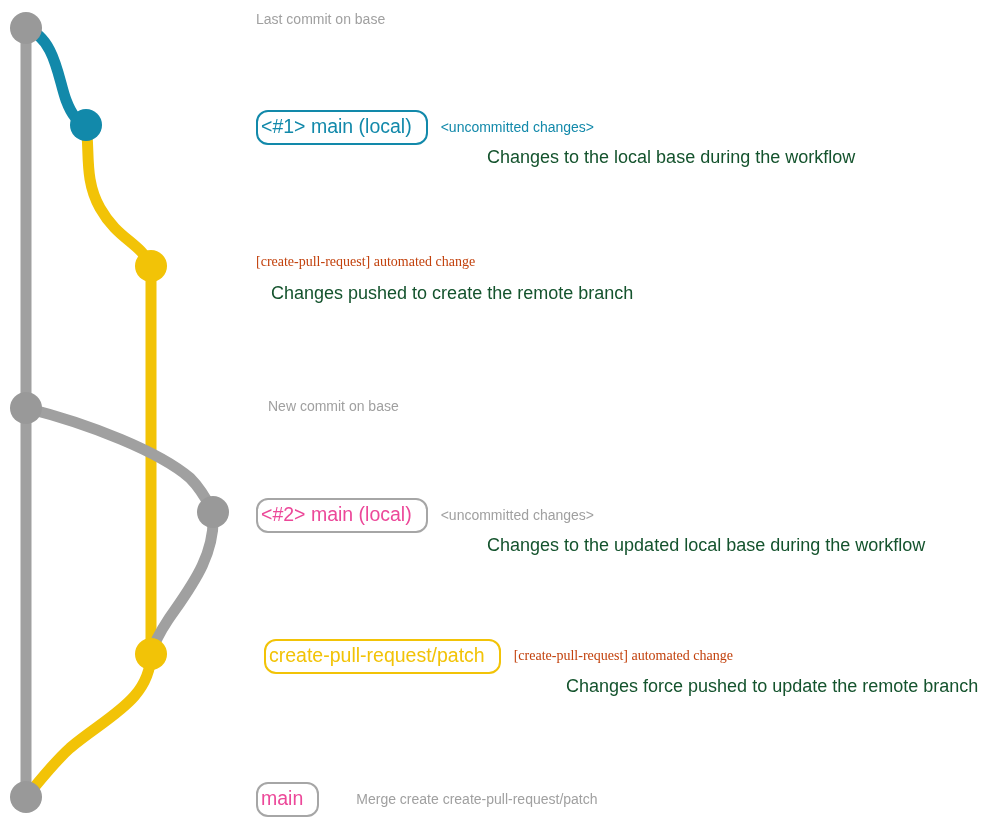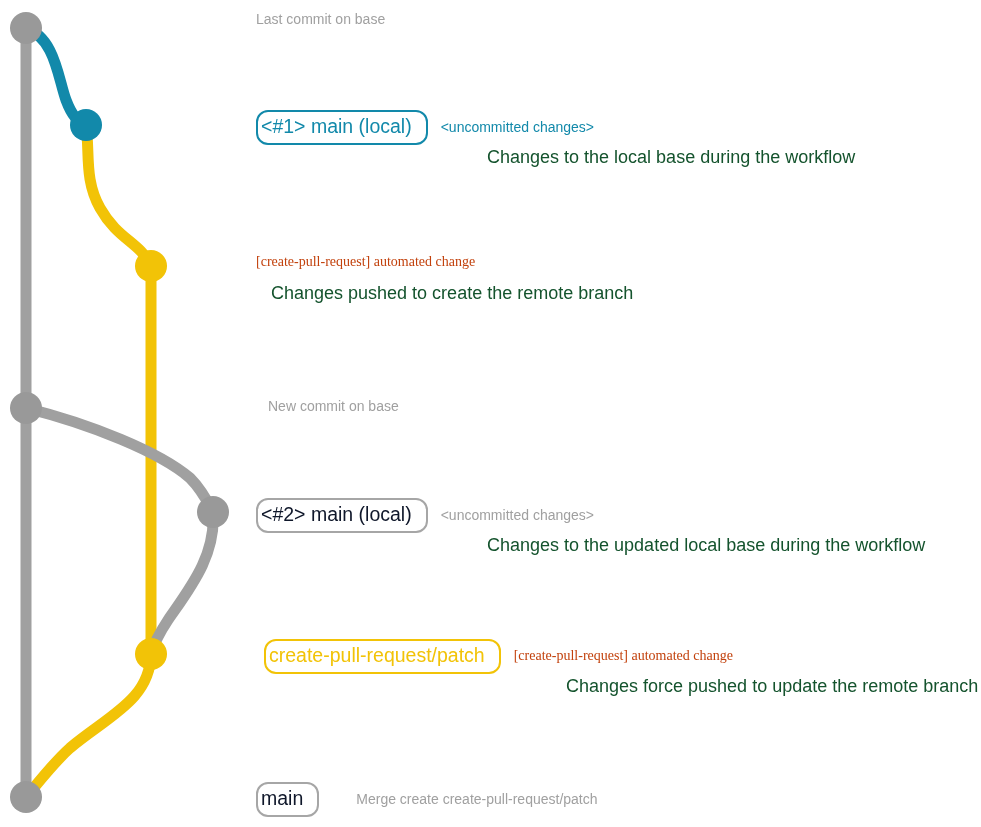--- a/index.html
+++ b/index.html
@@ -39,21 +39,21 @@
     border-radius: 12px;
     padding: 5px 14px 6px 3px;
     font-size: 19.5px;
     line-height: 1;
     color: #8a8a8a;
     background: #ffffff;
     box-sizing: border-box;
   }
   .pill.teal   { border-color: #1289aa; color: #1289aa; }
   .pill.yellow { border-color: #f2c307; color: #f2c307; }
-  .pill.gray   { border-color: #a6a6a6; color: #0f172a; }
+  .pill.gray   { border-color: #a6a6a6; color: #ec4899; }
 
   .headline {
     font-size: 14px;
     line-height: 1;
     margin-left: 13px;
   }
   .headline.teal   { color: #1289aa; }
   .headline.yellow { color: #c2410c; font-family: Liberation Serif, serif; }
   .headline.gray   { color: #a0a0a0; }
   .headline.standalone { margin-left: 0; }

